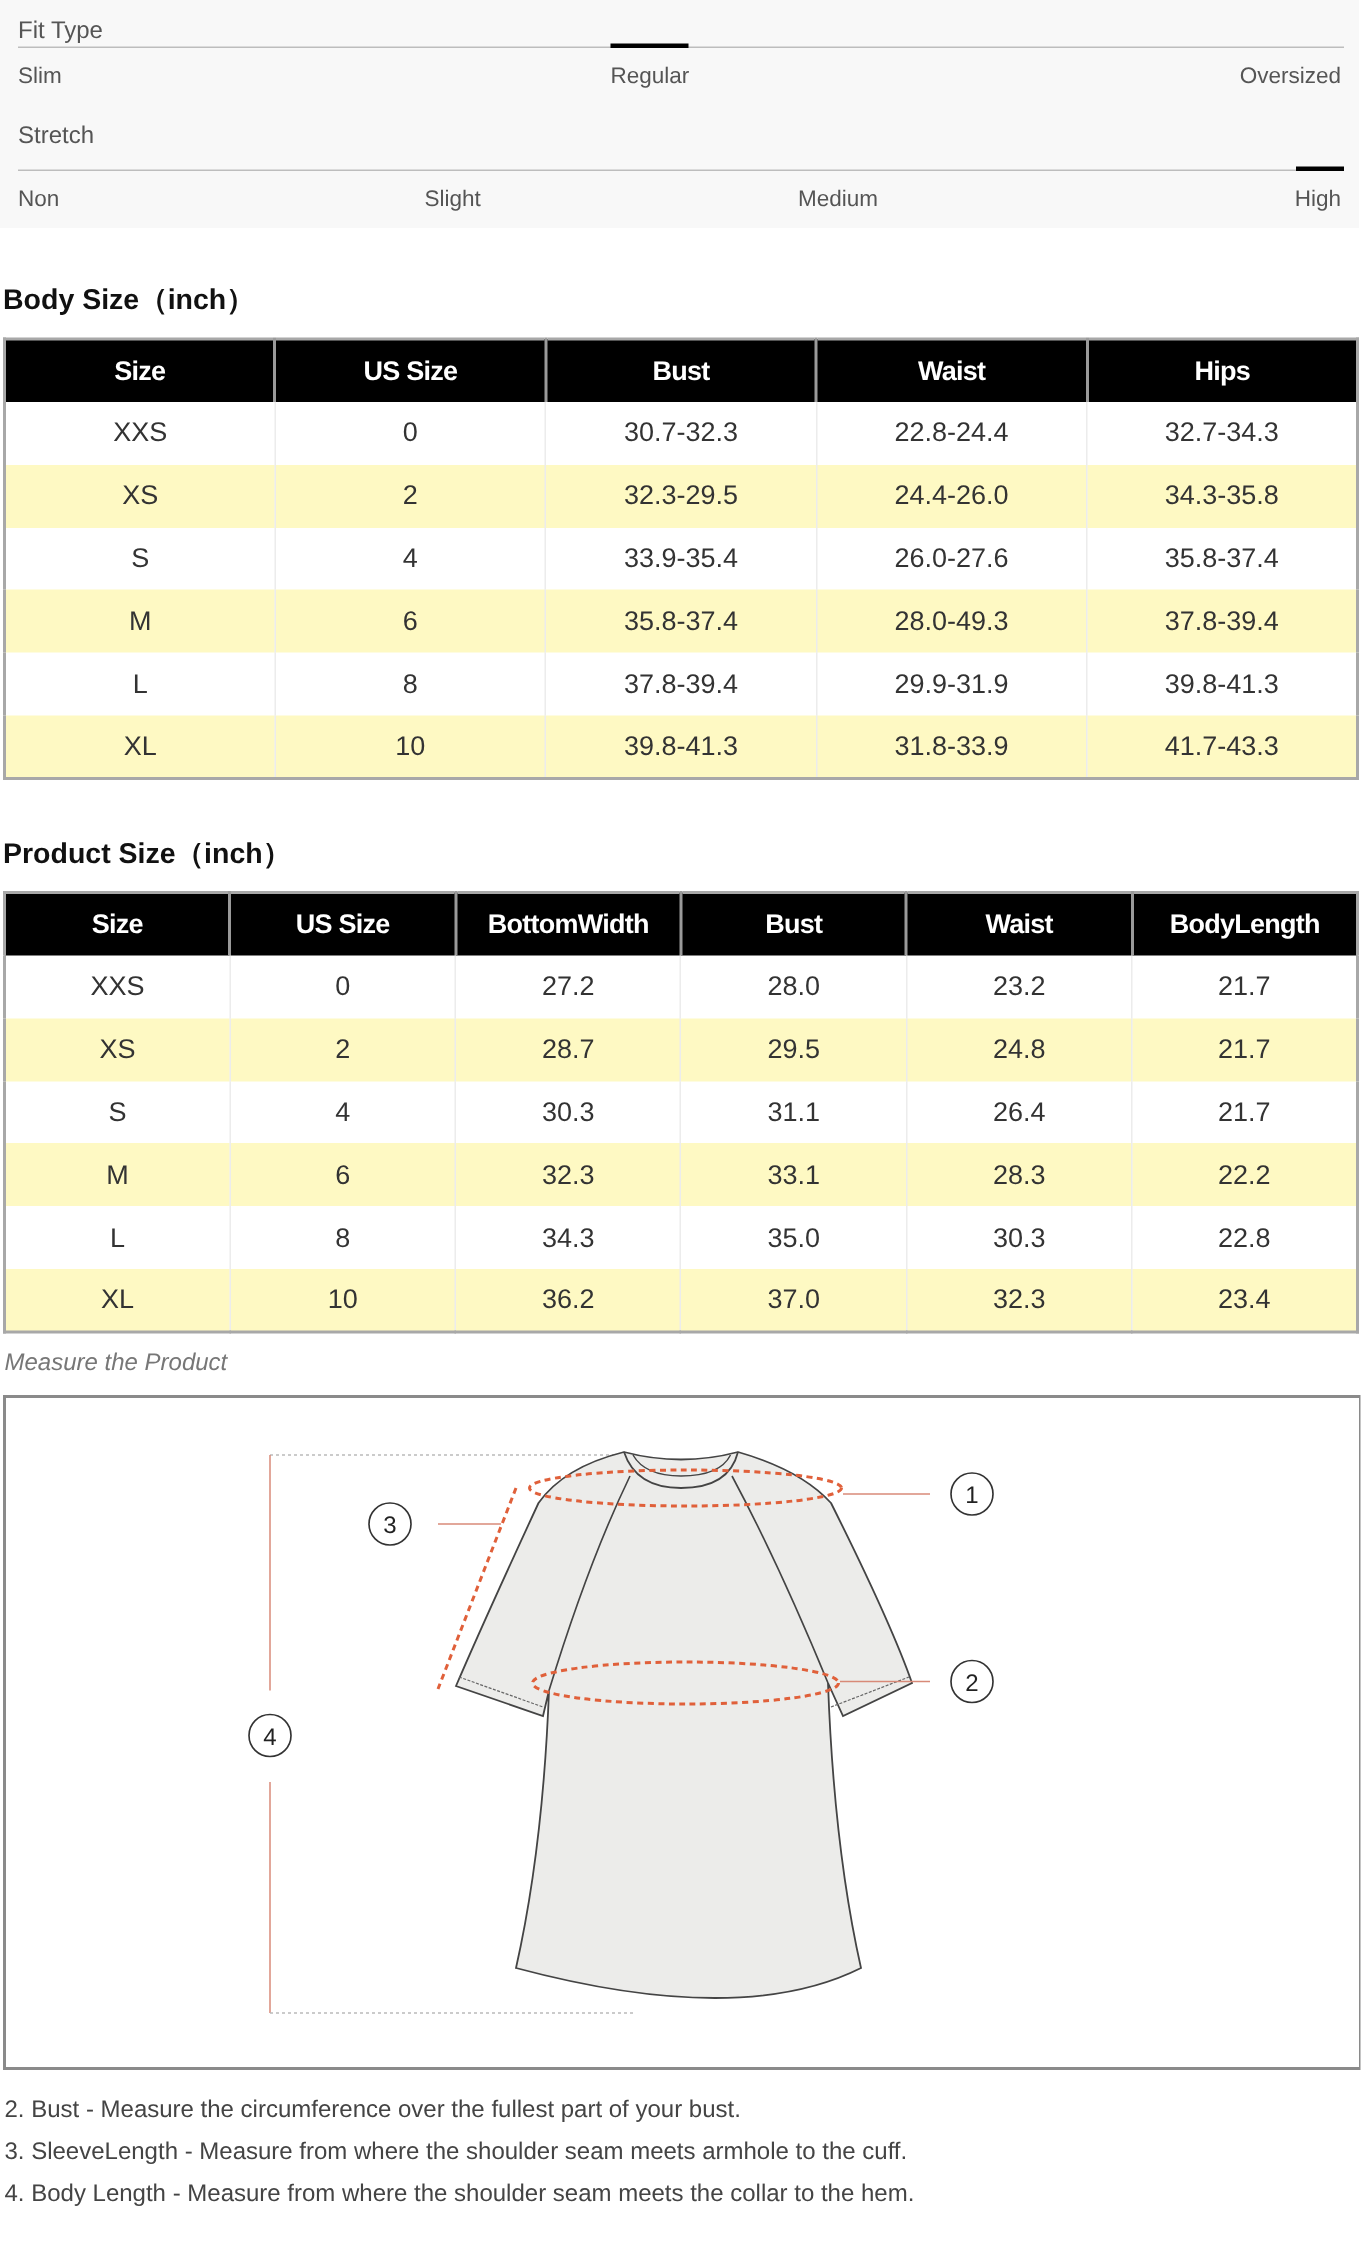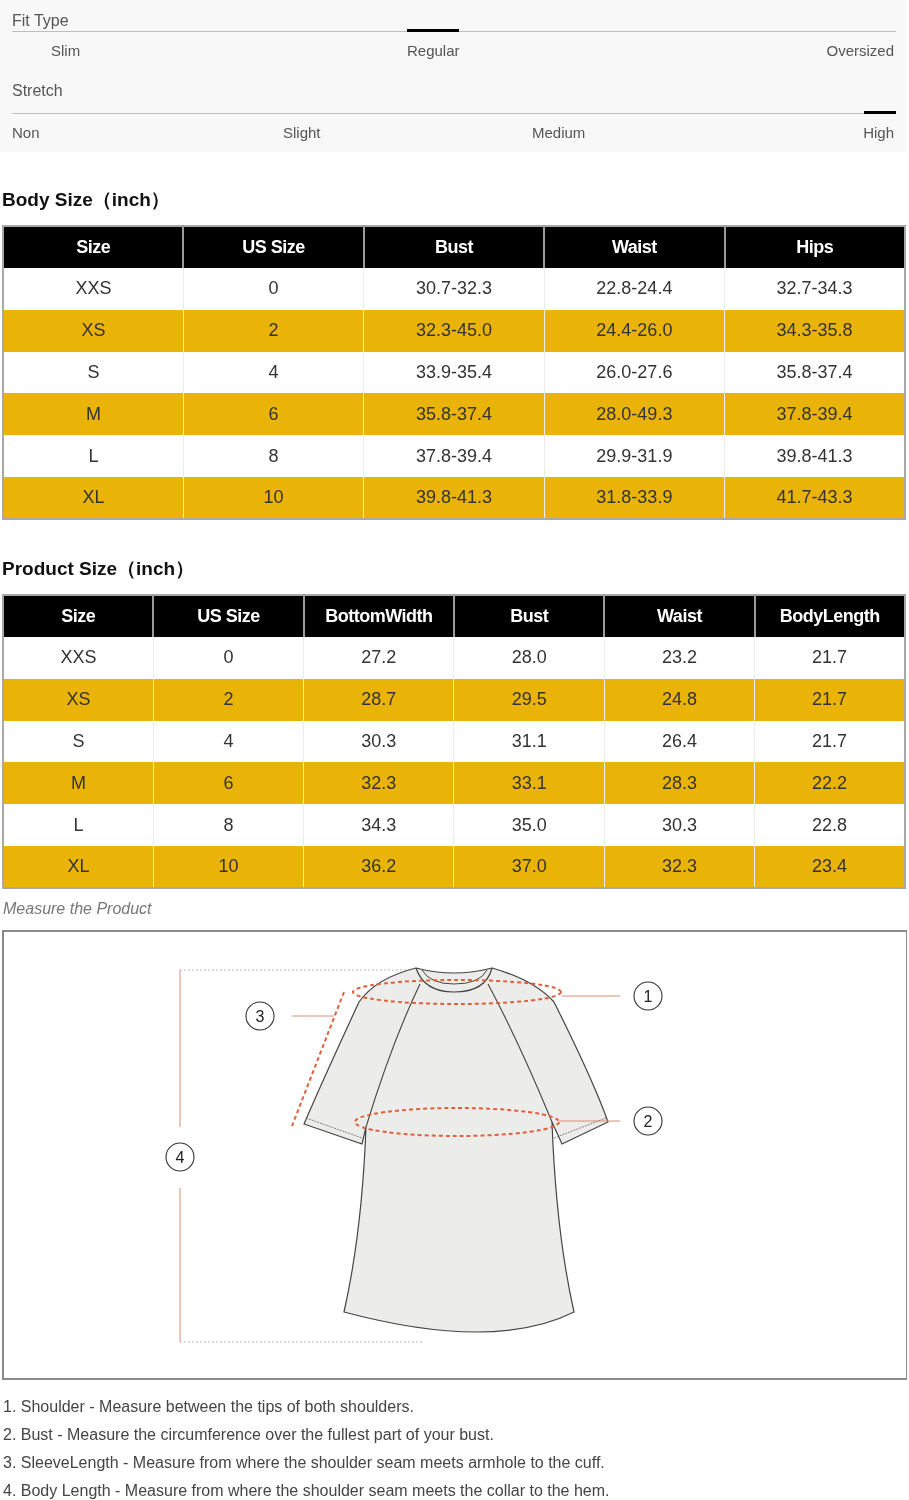--- a/index.html
+++ b/index.html
@@ -15,39 +15,39 @@
   .section-title { position: absolute; left: 2px; font-size: 19px; font-weight: bold; color: #111; }
 
   table.size-table { position: absolute; left: 2px; width: 904px; border-collapse: collapse;
     border: 2px solid #a8a8a8; table-layout: fixed; }
   table.size-table th { background: #000; color: #fff; font-weight: bold; font-size: 18px; height: 42px;
     border-left: 2px solid #9a9a9a; text-align: center; letter-spacing: -0.5px; }
   table.size-table th:first-child { border-left: none; margin-top: 16px; }
   table.size-table td { height: 41.8px; text-align: center; font-size: 18px; color: #333;
     border-left: 1px solid #ececec; }
   table.size-table td:first-child { border-left: none; }
-  table.size-table tr.alt td { background: #eab308; }
+  table.size-table tr.alt td { background: #fef9c3; }
 
   .measure-caption { position: absolute; left: 3px; top: 900px; font-size: 16px; font-style: italic; color: #777; }
 
   .diagram-box { position: absolute; left: 2px; top: 930px; width: 905px; height: 450px;
     border: 2px solid #8a8a8a; border-right-width: 1px; background: #fff; }
   .diagram-box svg { position: absolute; left: 0; top: 0; }
 
   .notes { position: absolute; left: 3px; top: 1393px; font-size: 16px; color: #444; line-height: 28px; }
   .notes div { white-space: nowrap; }
 </style>
 </head>
 <body>
 
 <div class="fit-panel">
   <div class="scale-title" style="top:0px;margin-top:12px;">Fit Type</div>
   <div class="scale-track" style="top:31px;"></div>
   <div class="scale-marker" style="left:407px; top:29px;"></div>
-  <div class="scale-label" style="left:12px; top:42px;margin-left:39px;">Slim</div>
+  <div class="scale-label" style="left:12px; top:42px;">Slim</div>
   <div class="scale-label" style="left:407px; top:42px;">Regular</div>
   <div class="scale-label" style="right:12px; top:42px;">Oversized</div>
 
   <div class="scale-title" style="top:82px;">Stretch</div>
   <div class="scale-track" style="top:113px;"></div>
   <div class="scale-marker" style="left:864px; top:111px; width:32px;"></div>
   <div class="scale-label" style="left:12px; top:124px;">Non</div>
   <div class="scale-label" style="left:283px; top:124px;">Slight</div>
   <div class="scale-label" style="left:532px; top:124px;">Medium</div>
   <div class="scale-label" style="right:12px; top:124px;">High</div>
@@ -68,21 +68,21 @@
     <tr>
       <td>XXS</td>
       <td>0</td>
       <td>30.7-32.3</td>
       <td>22.8-24.4</td>
       <td>32.7-34.3</td>
     </tr>
     <tr class="alt">
       <td>XS</td>
       <td>2</td>
-      <td>32.3-45.0</td>
+      <td>32.3-29.5</td>
       <td>24.4-26.0</td>
       <td>34.3-35.8</td>
     </tr>
     <tr>
       <td>S</td>
       <td>4</td>
       <td>33.9-35.4</td>
       <td>26.0-27.6</td>
       <td>35.8-37.4</td>
     </tr>
@@ -219,17 +219,16 @@
       <text x="256" y="90" text-anchor="middle" font-size="16" font-family="Liberation Sans, sans-serif" fill="#222">3</text>
     </g>
     <g>
       <circle cx="176" cy="225" r="14" fill="#fff" stroke="#333" stroke-width="1.1"></circle>
       <text x="176" y="231" text-anchor="middle" font-size="16" font-family="Liberation Sans, sans-serif" fill="#222">4</text>
     </g>
   </svg>
 </div>
 
 <div class="notes">
-  <div>1. Shoulder - Measure between the tips of both shoulders.</div>
   <div>2. Bust - Measure the circumference over the fullest part of your bust.</div>
   <div>3. SleeveLength - Measure from where the shoulder seam meets armhole to the cuff.</div>
   <div>4. Body Length - Measure from where the shoulder seam meets the collar to the hem.</div>
 </div>
 
 </body></html>

